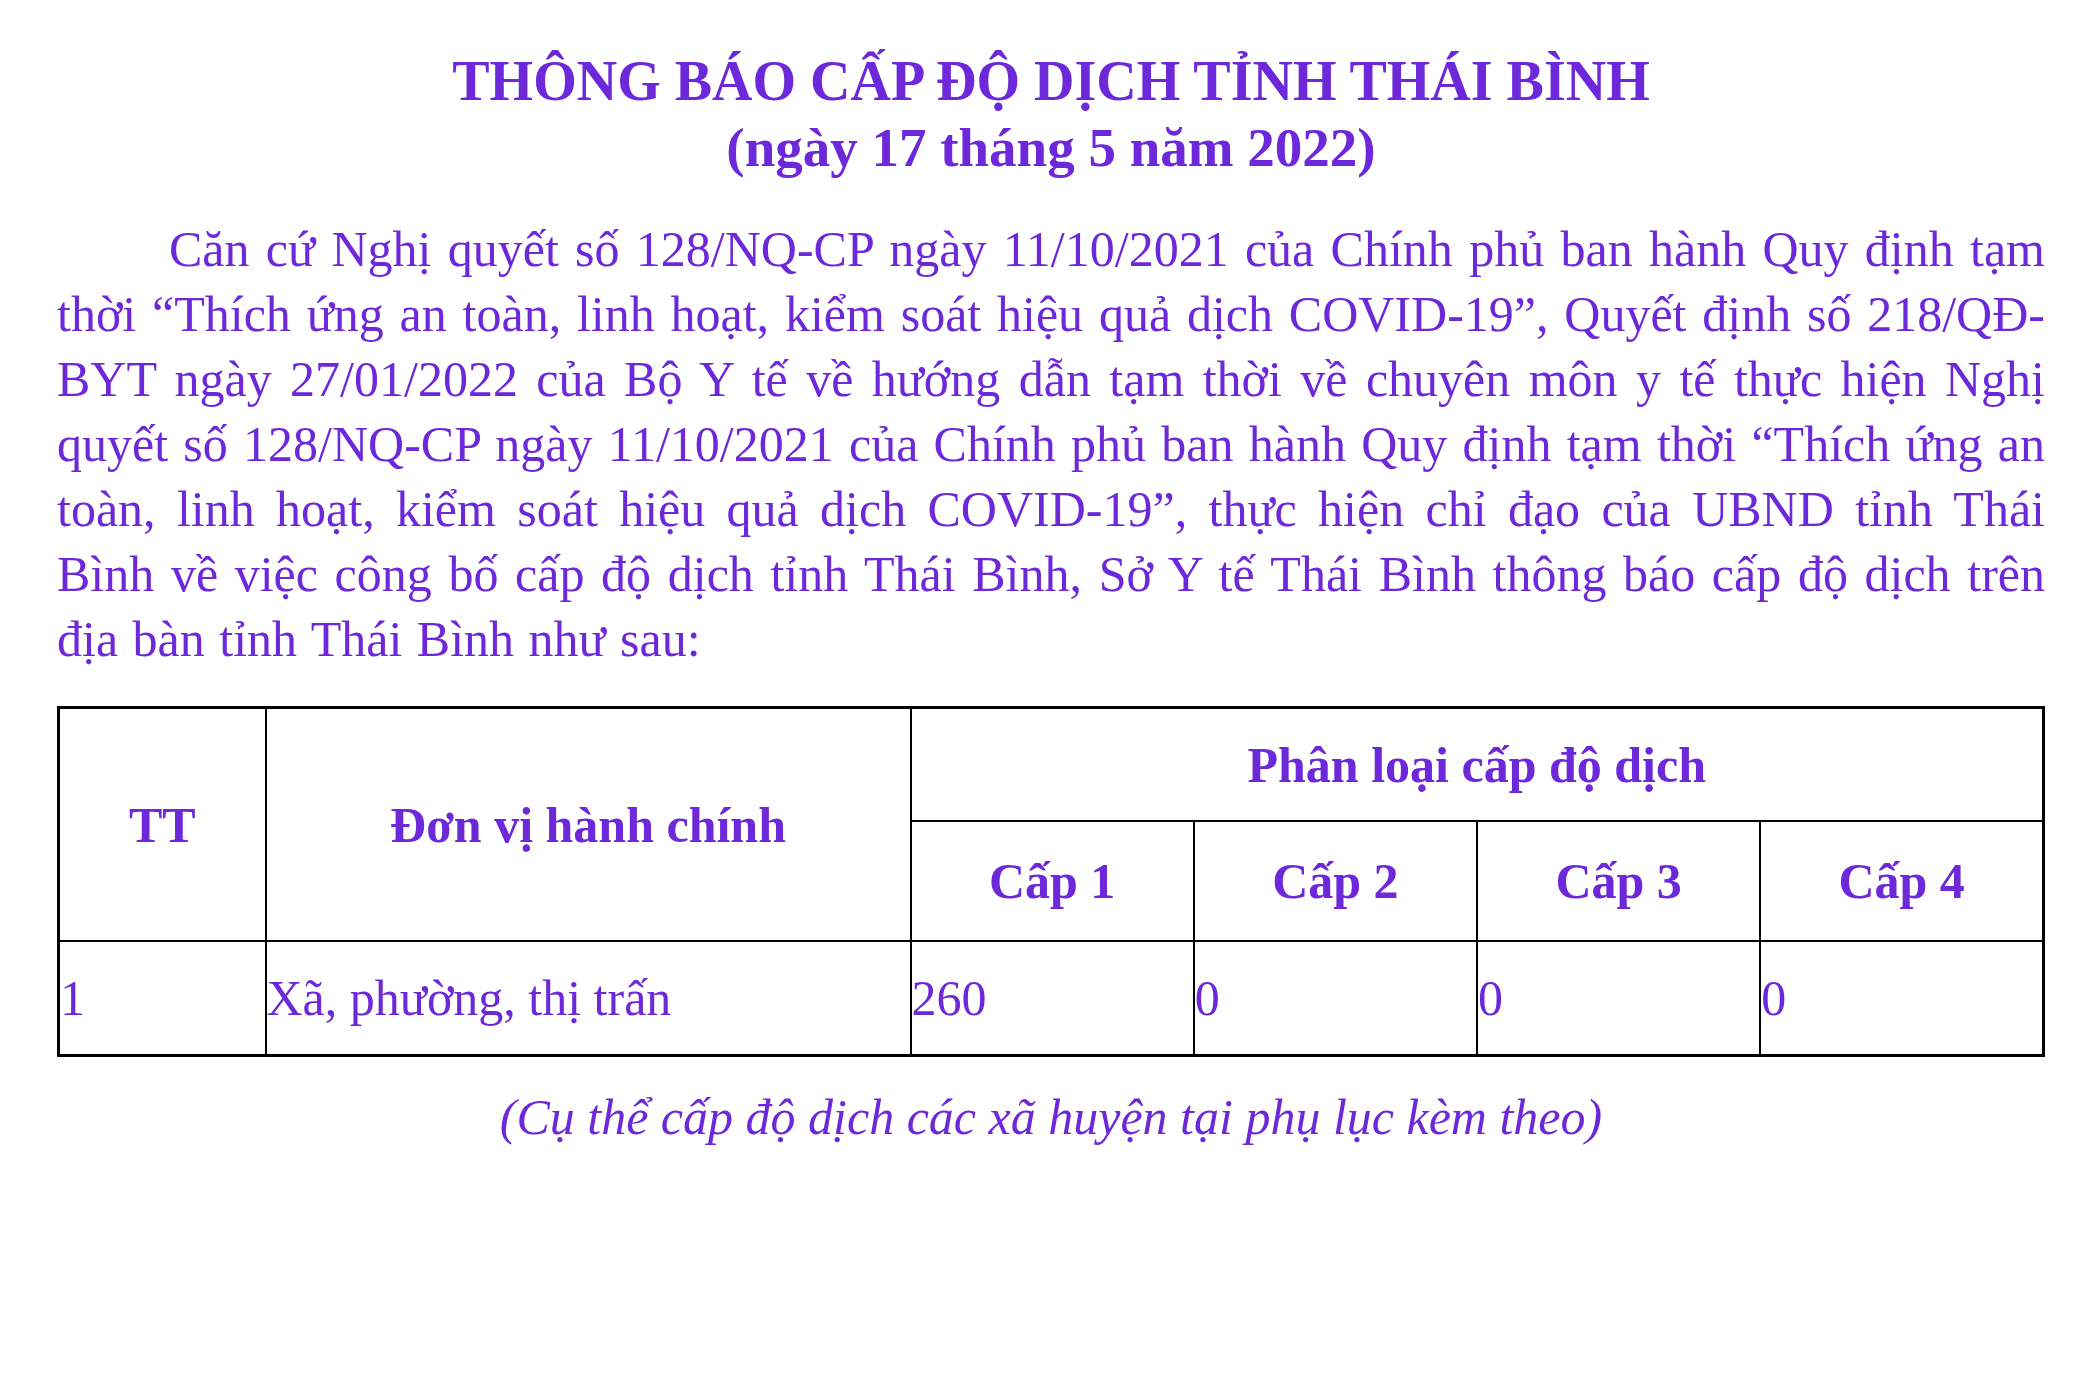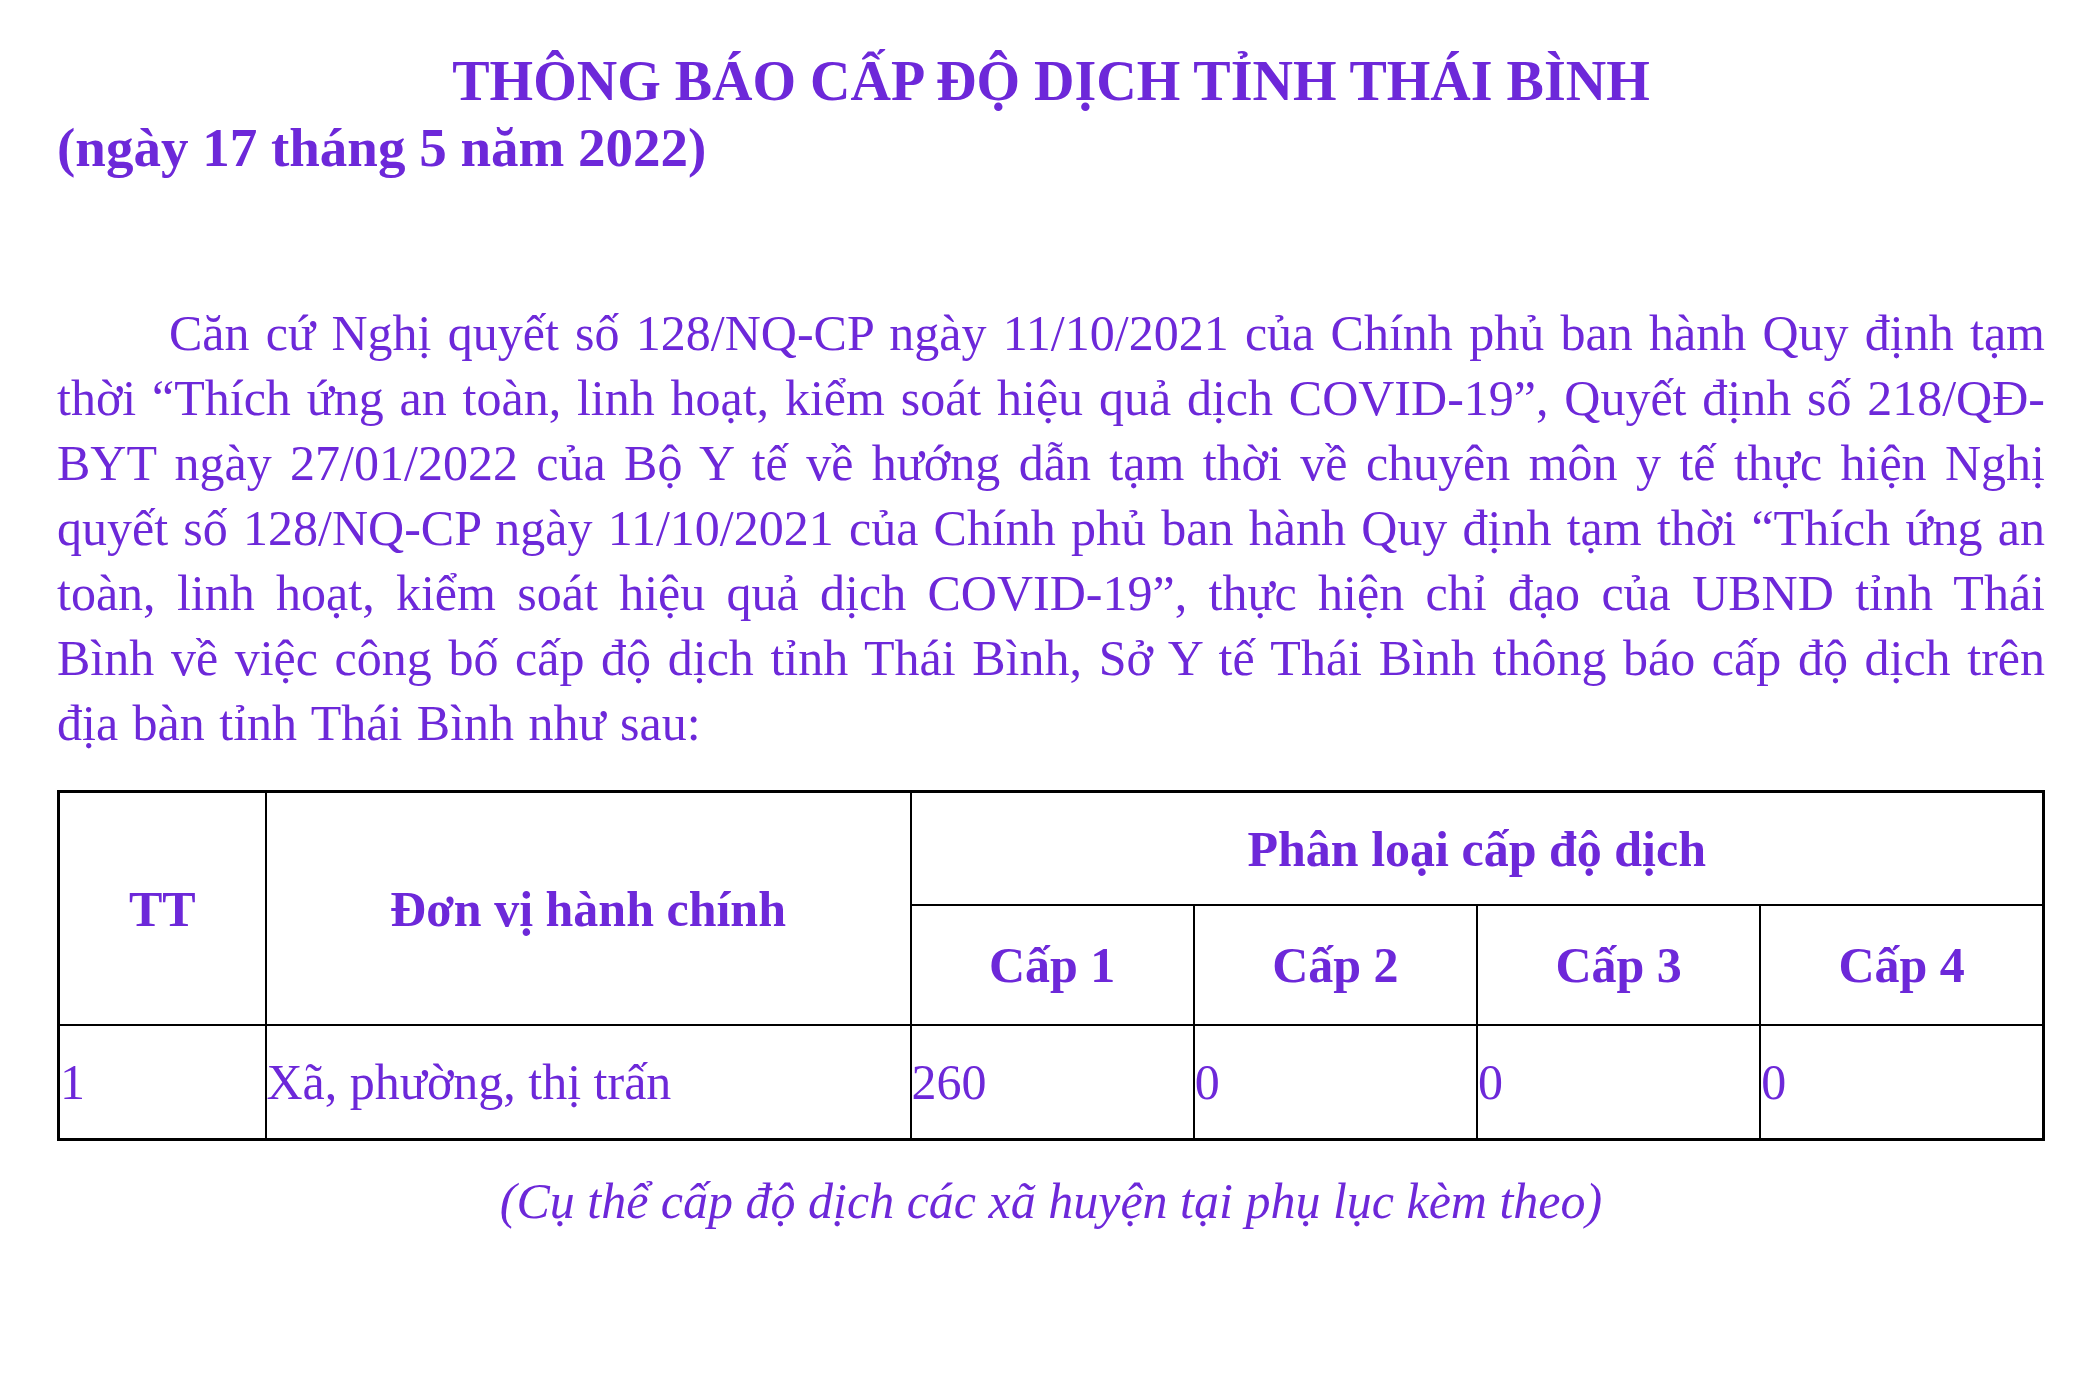--- a/index.html
+++ b/index.html
@@ -19,26 +19,26 @@
   .doc-title {
     font-size: 56px;
     font-weight: bold;
     text-align: center;
     line-height: 1.18;
     letter-spacing: 0px;
   }
   .doc-subtitle {
     font-size: 55px;
     font-weight: bold;
-    text-align: left;
+    text-align: center;
     line-height: 1.18;
     margin-top: 2px;
   }
   .body-par {
-    margin-top: 120px;
+    margin-top: 36px;
     font-size: 50px;
     line-height: 65px;
     text-align: justify;
     text-indent: 112px;
     word-spacing: 2px;
   }
   table.levels {
     margin-top: 34px;
     width: 1988px;
     border-collapse: collapse;

